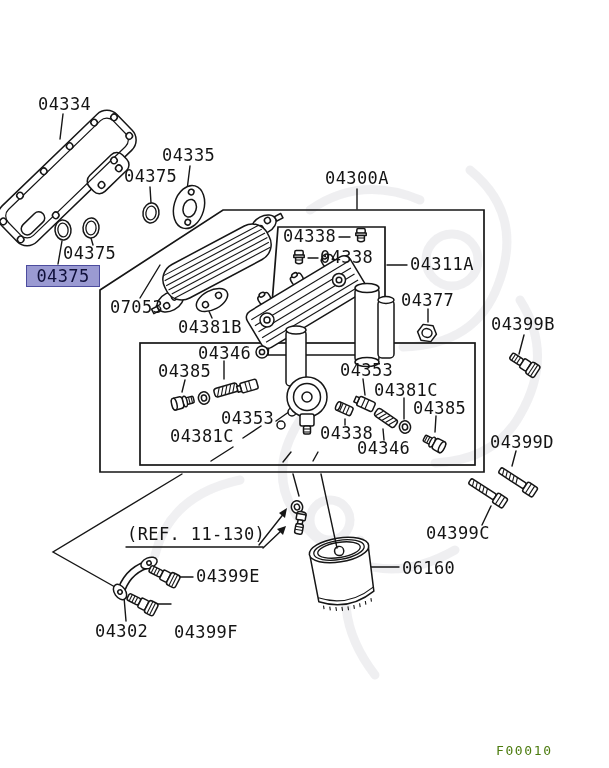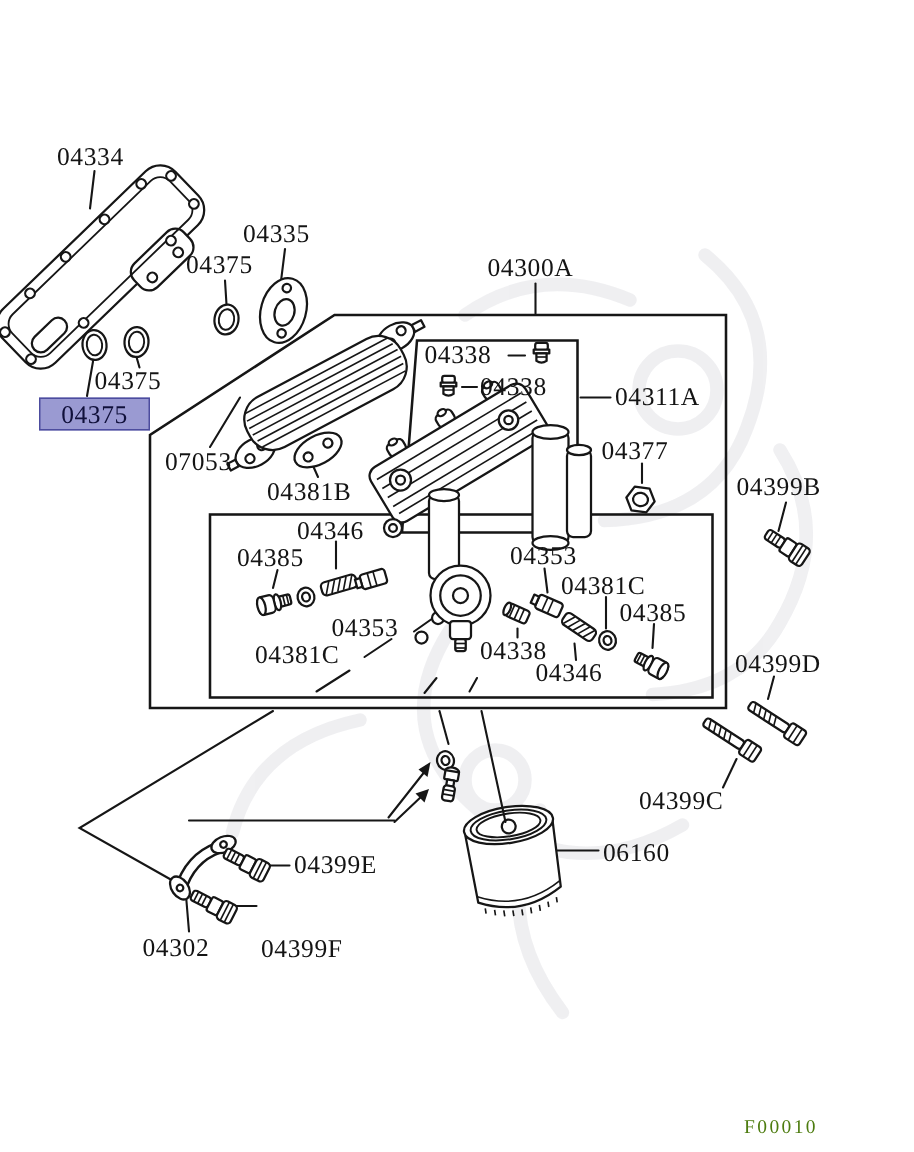--- a/index.html
+++ b/index.html
@@ -1,19 +1,19 @@
 <!DOCTYPE html>
 <html><head>
 <meta charset="utf-8">
 <style>
   html,body{margin:0;padding:0;background:#fff;}
   .stage{position:relative;width:609px;height:768px;background:#ffffff;overflow:hidden;
          font-family:"DejaVu Sans Mono","Liberation Mono",monospace;}
   .stage svg{position:absolute;left:0;top:0;}
-  .lbl{position:absolute;font-size:17px;line-height:15px;letter-spacing:.4px;color:#141414;white-space:nowrap;z-index:5;font-family:Liberation Serif, serif;}
+  .lbl{position:absolute;font-size:17px;line-height:15px;letter-spacing:.4px;color:#141414;white-space:nowrap;z-index:5;}
   .lbl-hl{display:flex;align-items:center;justify-content:center;width:72px;height:20px;
           background:#9a9ad2;border:1.6px solid #4c4c9e;color:#10103a;}
   .fig{font-size:13px;letter-spacing:1.6px;color:#4d7c0f;}
   .ln{stroke:#161616;stroke-width:1.4;fill:none;stroke-linecap:round;}
   .bx{stroke:#161616;stroke-width:1.7;fill:none;stroke-linejoin:miter;}
   .w{fill:#ffffff;stroke:#161616;stroke-width:1.5;stroke-linejoin:round;}
   .t{stroke:#161616;stroke-width:1.1;fill:none;}
   .ah{fill:#161616;stroke:none;}
 </style>
 </head>
@@ -320,20 +320,21 @@
   <div class="lbl" style="left:198px;top:346px">04346</div>
   <div class="lbl" style="left:340px;top:363px">04353</div>
   <div class="lbl" style="left:158px;top:364px">04385</div>
   <div class="lbl" style="left:374px;top:383px">04381C</div>
   <div class="lbl" style="left:413px;top:401px">04385</div>
   <div class="lbl" style="left:221px;top:411px">04353</div>
   <div class="lbl" style="left:320px;top:426px">04338</div>
   <div class="lbl" style="left:170px;top:429px">04381C</div>
   <div class="lbl" style="left:490px;top:435px">04399D</div>
   <div class="lbl" style="left:357px;top:441px">04346</div>
+  <div class="lbl" style="left:127px;top:527px">(REF. 11-130)</div>
   <div class="lbl" style="left:426px;top:526px">04399C</div>
   <div class="lbl" style="left:402px;top:561px">06160</div>
   <div class="lbl" style="left:196px;top:569px">04399E</div>
   <div class="lbl" style="left:174px;top:625px">04399F</div>
   <div class="lbl" style="left:95px;top:624px">04302</div>
   <div class="lbl fig" style="left:496px;top:743px">F00010</div>
 
 </div>
 
 </body></html>

